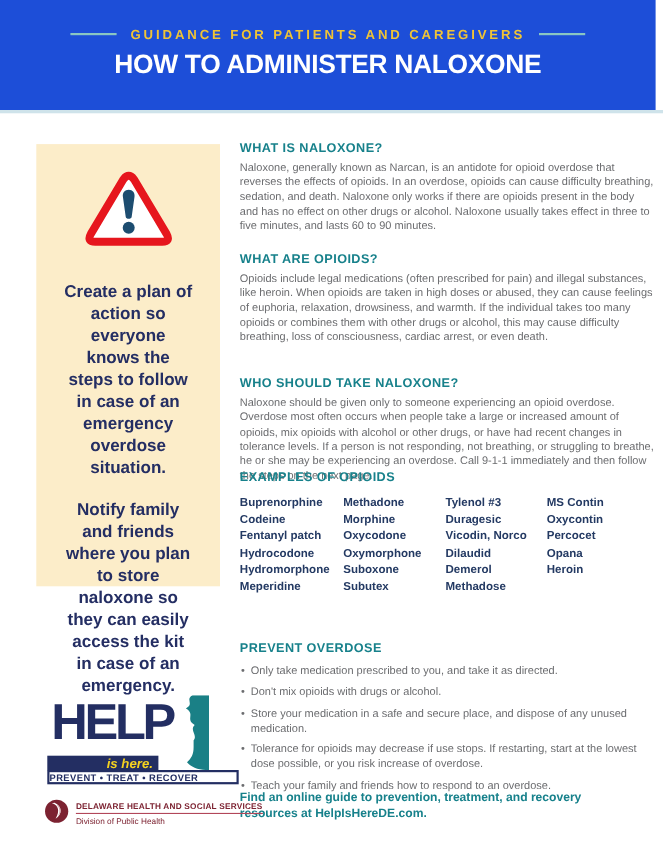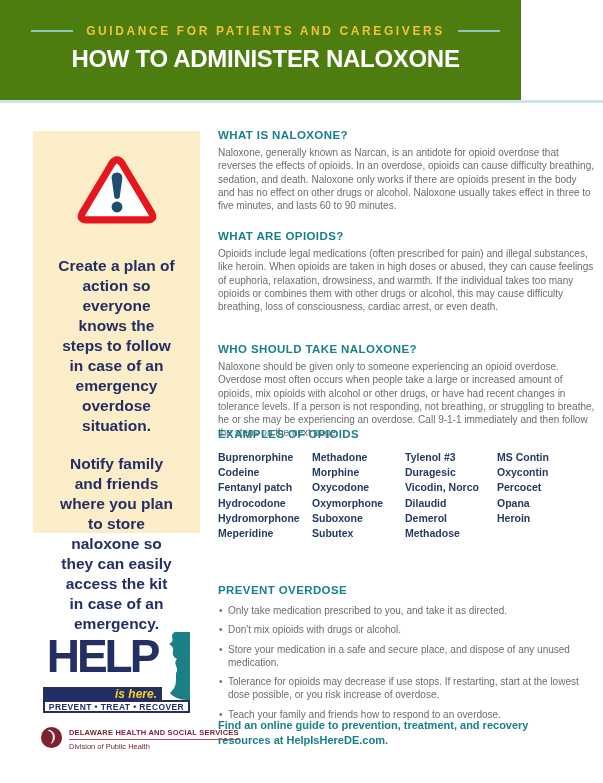--- a/index.html
+++ b/index.html
@@ -4,21 +4,21 @@
 <style>
   html,body { margin:0; padding:0; background:#e9e9e9; }
   .page {
     position:relative; width:603px; height:783px; margin:0 auto;
     background:#ffffff; overflow:hidden;
     font-family:"Liberation Sans", sans-serif;
     -webkit-font-smoothing:antialiased;
   }
 
   
-  .header { position:absolute; top:0; left:0; width:511px; height:100px; background:#4d7c0f;padding-left:10px; }
+  .header { position:absolute; top:0; left:0; width:596px; height:100px; background:#1d4ed8; }
   .header-bottom-rule { position:absolute; top:100px; left:0; width:603px; height:3px; background:#cfe3ea; }
   .eyebrow-row { display:flex; align-items:center; justify-content:center; gap:13px; padding-top:24px; }
   .eyebrow-line { width:42px; height:2px; background:#8ac6c2; }
   .eyebrow {
     color:#f0c435; font-size:12px; font-weight:bold; letter-spacing:2.6px; white-space:nowrap;
   }
   .main-title {
     margin-top:7px; text-align:center; color:#ffffff;
     font-size:24px; font-weight:bold; letter-spacing:-0.3px; white-space:nowrap;
   }
@@ -64,28 +64,28 @@
 
   
   .help-logo { position:absolute; left:43px; top:632px; width:147px; height:81px; }
   .help-word {
     position:absolute; left:2px; top:2px; width:114px;
     color:#232e62; font-size:46px; font-weight:bold; letter-spacing:-3px; line-height:44px;
     text-align:center;
   }
   .delaware-wrap { position:absolute; right:0; top:0; width:35px; height:68px; z-index:2; }
   .ishere-bar {
-    position:absolute; left:0; top:55px; width:119px; height:14px; background:#232e62;
+    position:absolute; left:0; top:55px; width:101px; height:14px; background:#232e62;
     display:flex; align-items:center; justify-content:flex-end; padding-right:5px; box-sizing:border-box;
   }
   .ishere-text { color:#f5d220; font-size:12px; font-weight:bold; font-style:italic; line-height:12px; }
   .motto-bar {
-    position:absolute; left:0; top:68px; width:147px; height:13px;
+    position:absolute; left:0; top:68px; width:174px; height:13px;
     background:#ffffff; border:2px solid #232e62; box-sizing:border-box;
-    display:flex; align-items:center; justify-content:center; z-index:3;
+    display:flex; align-items:center; justify-content:flex-start; z-index:3;
   }
   .motto-text { color:#232e62; font-size:8.5px; font-weight:bold; letter-spacing:0.4px; white-space:nowrap; }
 
   
   .dhss { position:absolute; left:40px; top:726px; display:flex; align-items:flex-start; }
   .dhss-seal { width:23px; height:23px; flex:0 0 auto; }
   .dhss-text { margin-left:6px; padding-top:2px; }
   .dhss-line1 {
     color:#7c2231; font-size:7.5px; font-weight:bold; letter-spacing:0.2px;
     border-bottom:1px solid #b2475a; padding-bottom:2px; white-space:nowrap;

